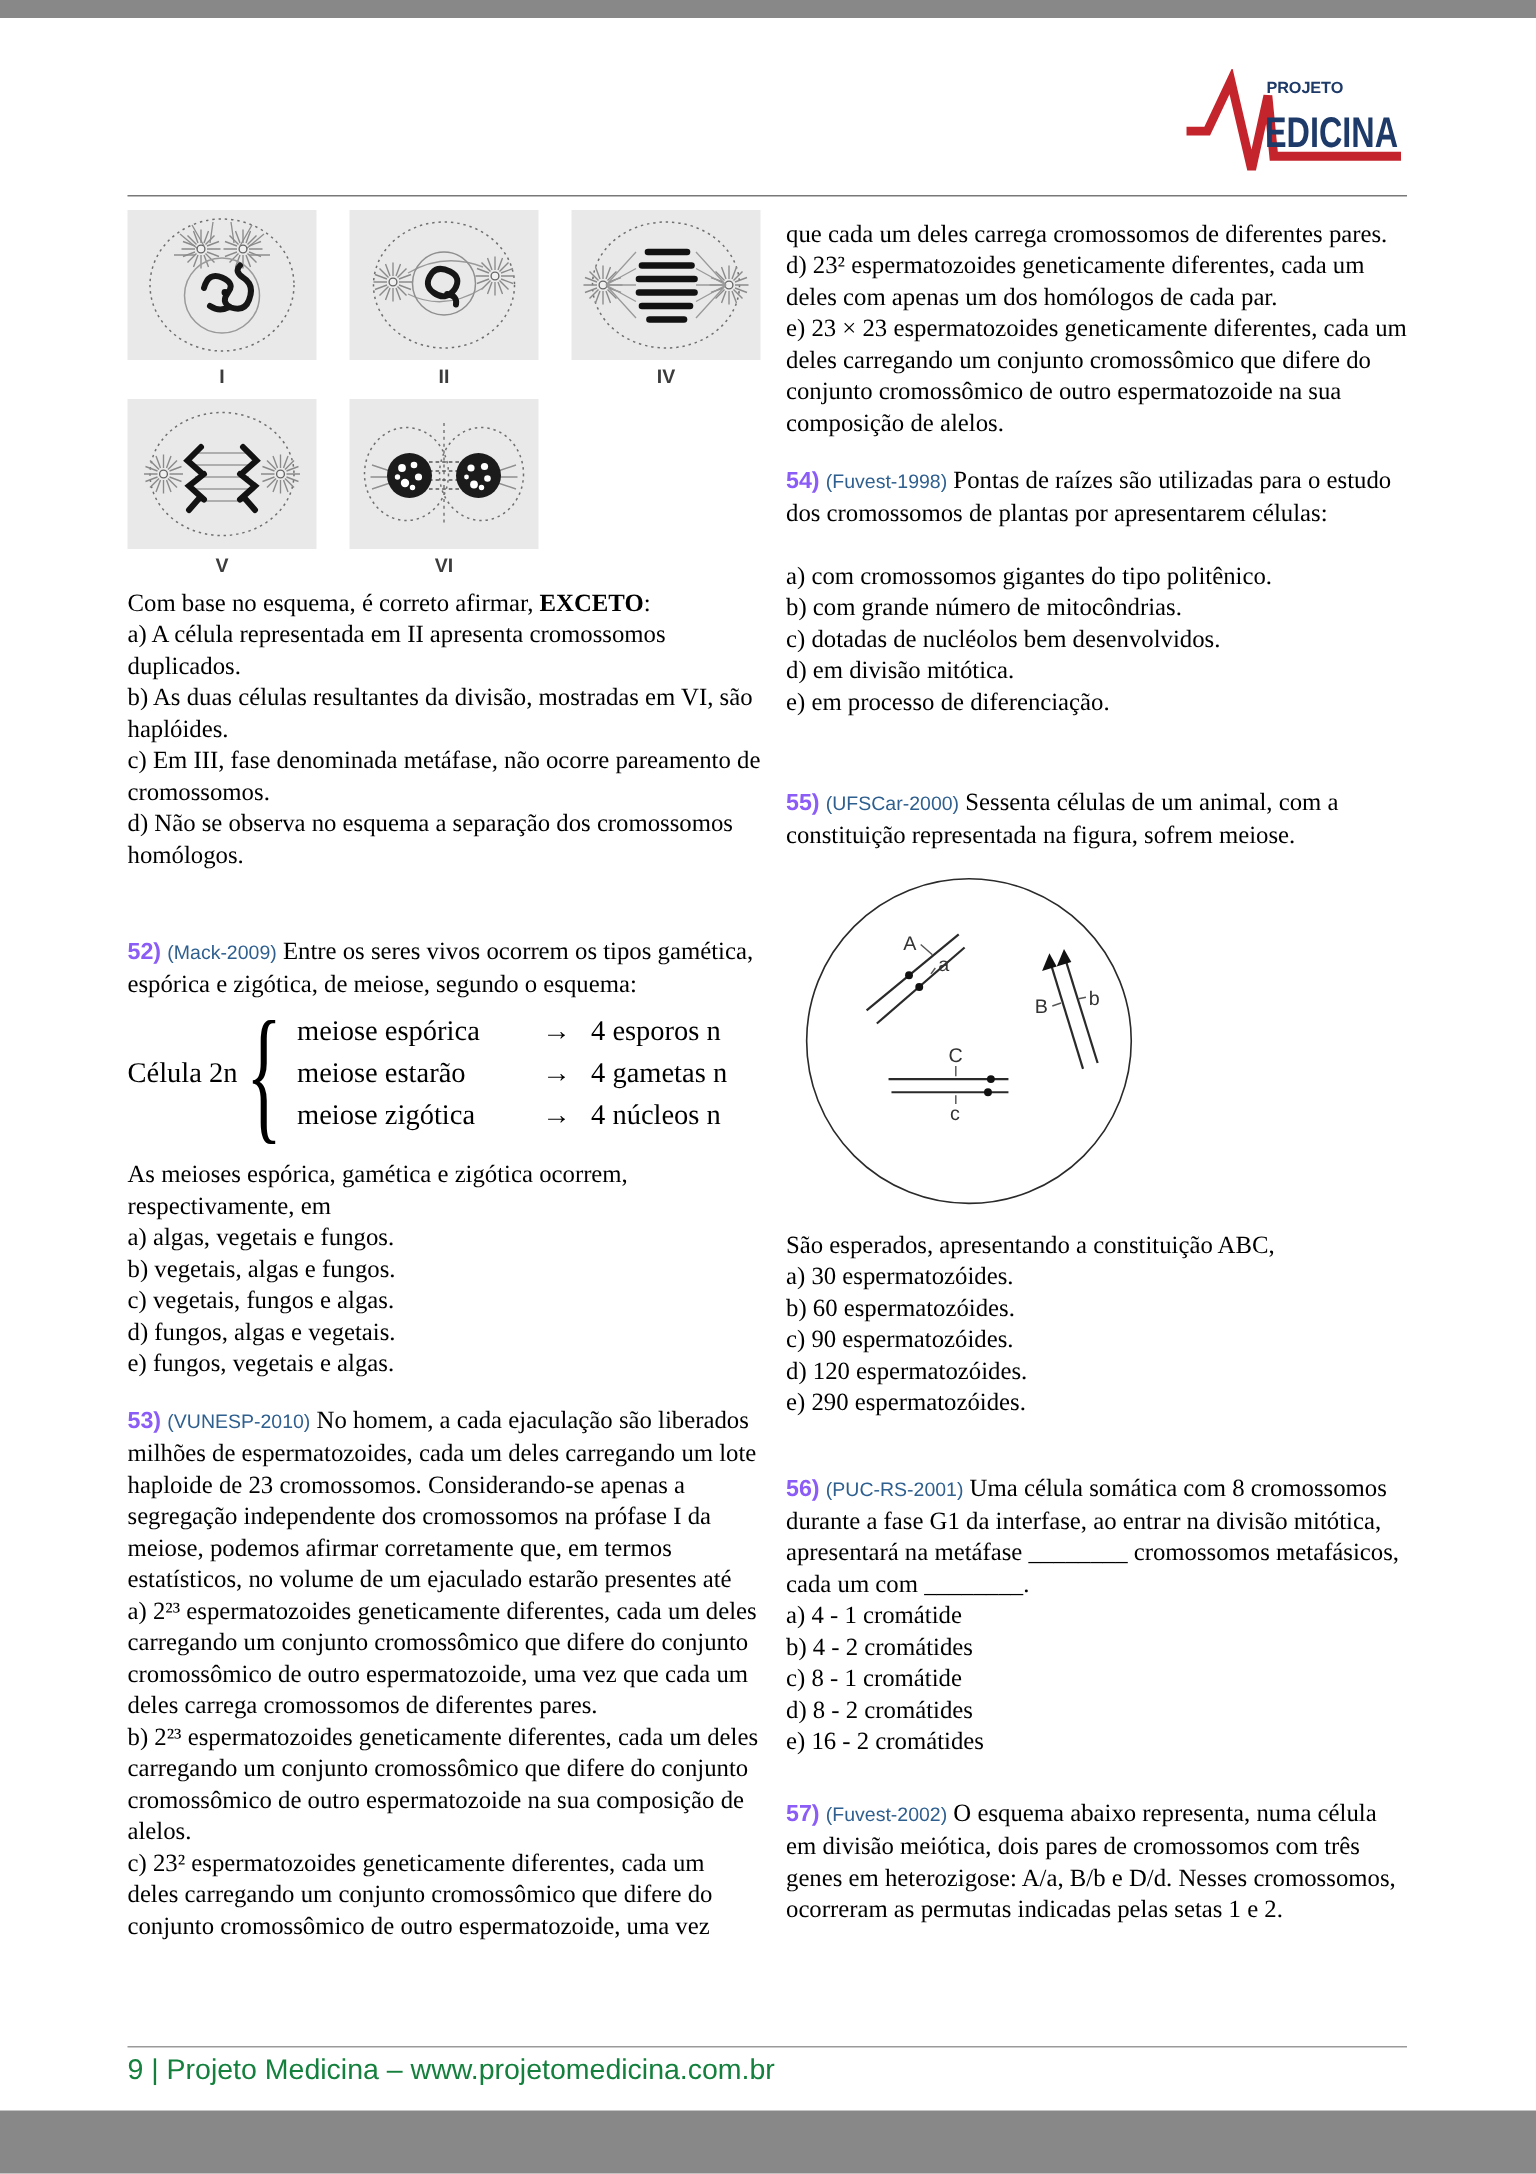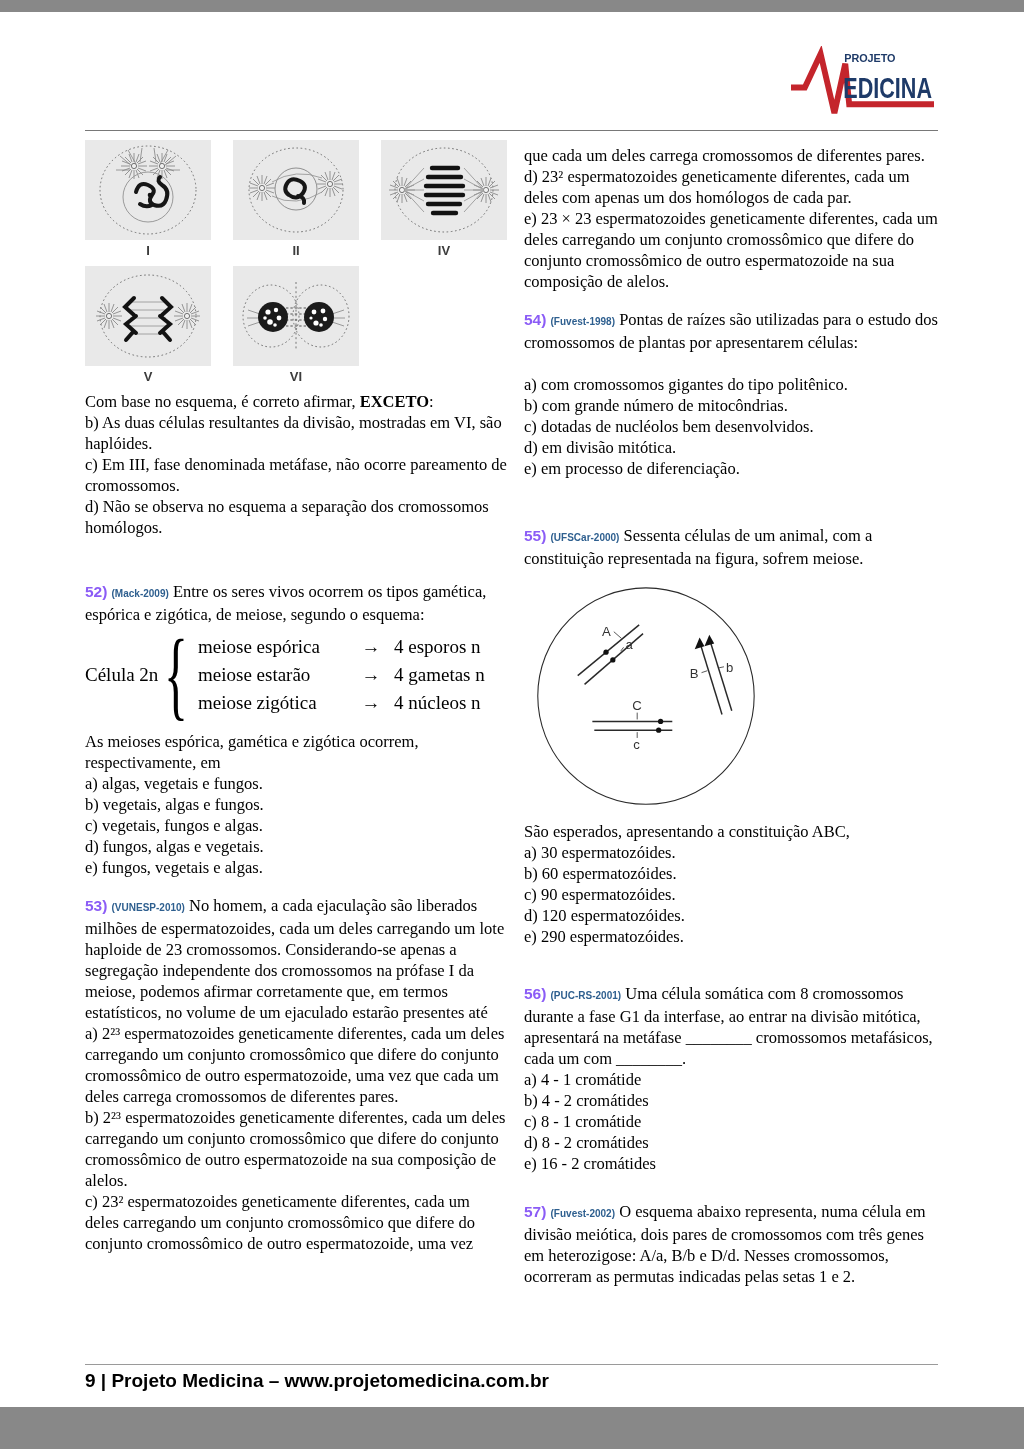--- a/index.html
+++ b/index.html
@@ -6,40 +6,40 @@
   html,body { margin:0; padding:0; background:#888; }
   .page {
     position:relative; width:1024px; height:1395px; margin:12px auto;
     background:#ffffff; overflow:hidden;
     font-family:"Liberation Serif", serif; font-size:16.5px; line-height:21px; color:#000;
   }
   p { margin:0; }
   .hr { position:absolute; height:1px; background:#787878; }
   .col { position:absolute; }
   .qnum { font-family:"Liberation Sans", sans-serif; font-weight:700; color:#8b5cf6; font-size:15.5px; }
-  .qsrc { font-family:"Liberation Sans", sans-serif; font-weight:700; color:#2E5F8F; font-size:10px; }
+  .qsrc { font-family:"Liberation Sans", sans-serif; font-weight:400; color:#2E5F8F; font-size:13px; }
   
   .fig-grid { display:grid; grid-template-columns:repeat(3,1fr); column-gap:22px; row-gap:8px; width:100%; }
   figure { margin:0; }
   .cellbox { background:#E9E9E9; height:100px; width:100%; }
   .cellbox svg { width:100%; height:100%; display:block; }
   figcaption { text-align:center; font-family:"Liberation Sans", sans-serif; font-weight:700;
                font-size:13px; color:#3c3c3c; line-height:15px; margin-top:3px; }
   .membrane { fill:none; stroke:#6e6e6e; stroke-width:1; stroke-dasharray:1.6 2.6; }
   
   .schema { display:flex; align-items:center; font-size:19px; padding:7px 0 6px 0; }
   .schema-label { width:76px; flex:none; }
   .brace { font-size:100px; line-height:0.85; display:inline-block; transform:scaleX(.5);
            transform-origin:center; margin:0 -12px 0 -9px; font-weight:400; }
   .schema-rows { display:flex; flex-direction:column; gap:7px; margin-left:10px; }
   .schema-row { display:grid; grid-template-columns:150px 46px auto; align-items:baseline; }
   .schema-arrow { text-align:center; }
   
   .footer { position:absolute; left:85px; top:1358px; font-family:"Liberation Sans", sans-serif;
-            font-size:19px; color:#000000;font-weight:bold; }
+            font-size:19px; color:#15803d; }
   .logo { position:absolute; left:788px; top:34px; }
 </style>
 </head>
 <body>
 
 <svg width="0" height="0" style="position:absolute" aria-hidden="true">
   <defs>
     <g id="aster" stroke="#8a8a8a" stroke-width="0.9">
       <line x1="0" y1="-13" x2="0" y2="-4"></line>
         <line x1="9" y1="-9" x2="3" y2="-3"></line>
@@ -170,20 +170,21 @@
             <circle cx="81" cy="59" r="1.8" fill="#fff"></circle>
               <circle cx="71" cy="52" r="1.6" fill="#fff"></circle>
           </svg>
         </div>
         <figcaption>VI</figcaption>
       </figure>
     </div>
 
     <div style="margin-top:7px;">
       <p><span>Com base no esquema, é correto afirmar, </span><b>EXCETO</b><span>:</span></p>
+      <p>a) A célula representada em II apresenta cromossomos duplicados.</p>
       <p>b) As duas células resultantes da divisão, mostradas em VI, são haplóides.</p>
       <p>c) Em III, fase denominada metáfase, não ocorre pareamento de cromossomos.</p>
       <p>d) Não se observa no esquema a separação dos cromossomos homólogos.</p>
     </div>
 
     <div style="margin-top:43px;">
       <p>
         <span class="qnum">52)</span>
         <span class="qsrc">(Mack-2009)</span>
         <span>Entre os seres vivos ocorrem os tipos gamética, espórica e zigótica, de meiose, segundo o esquema:</span>

